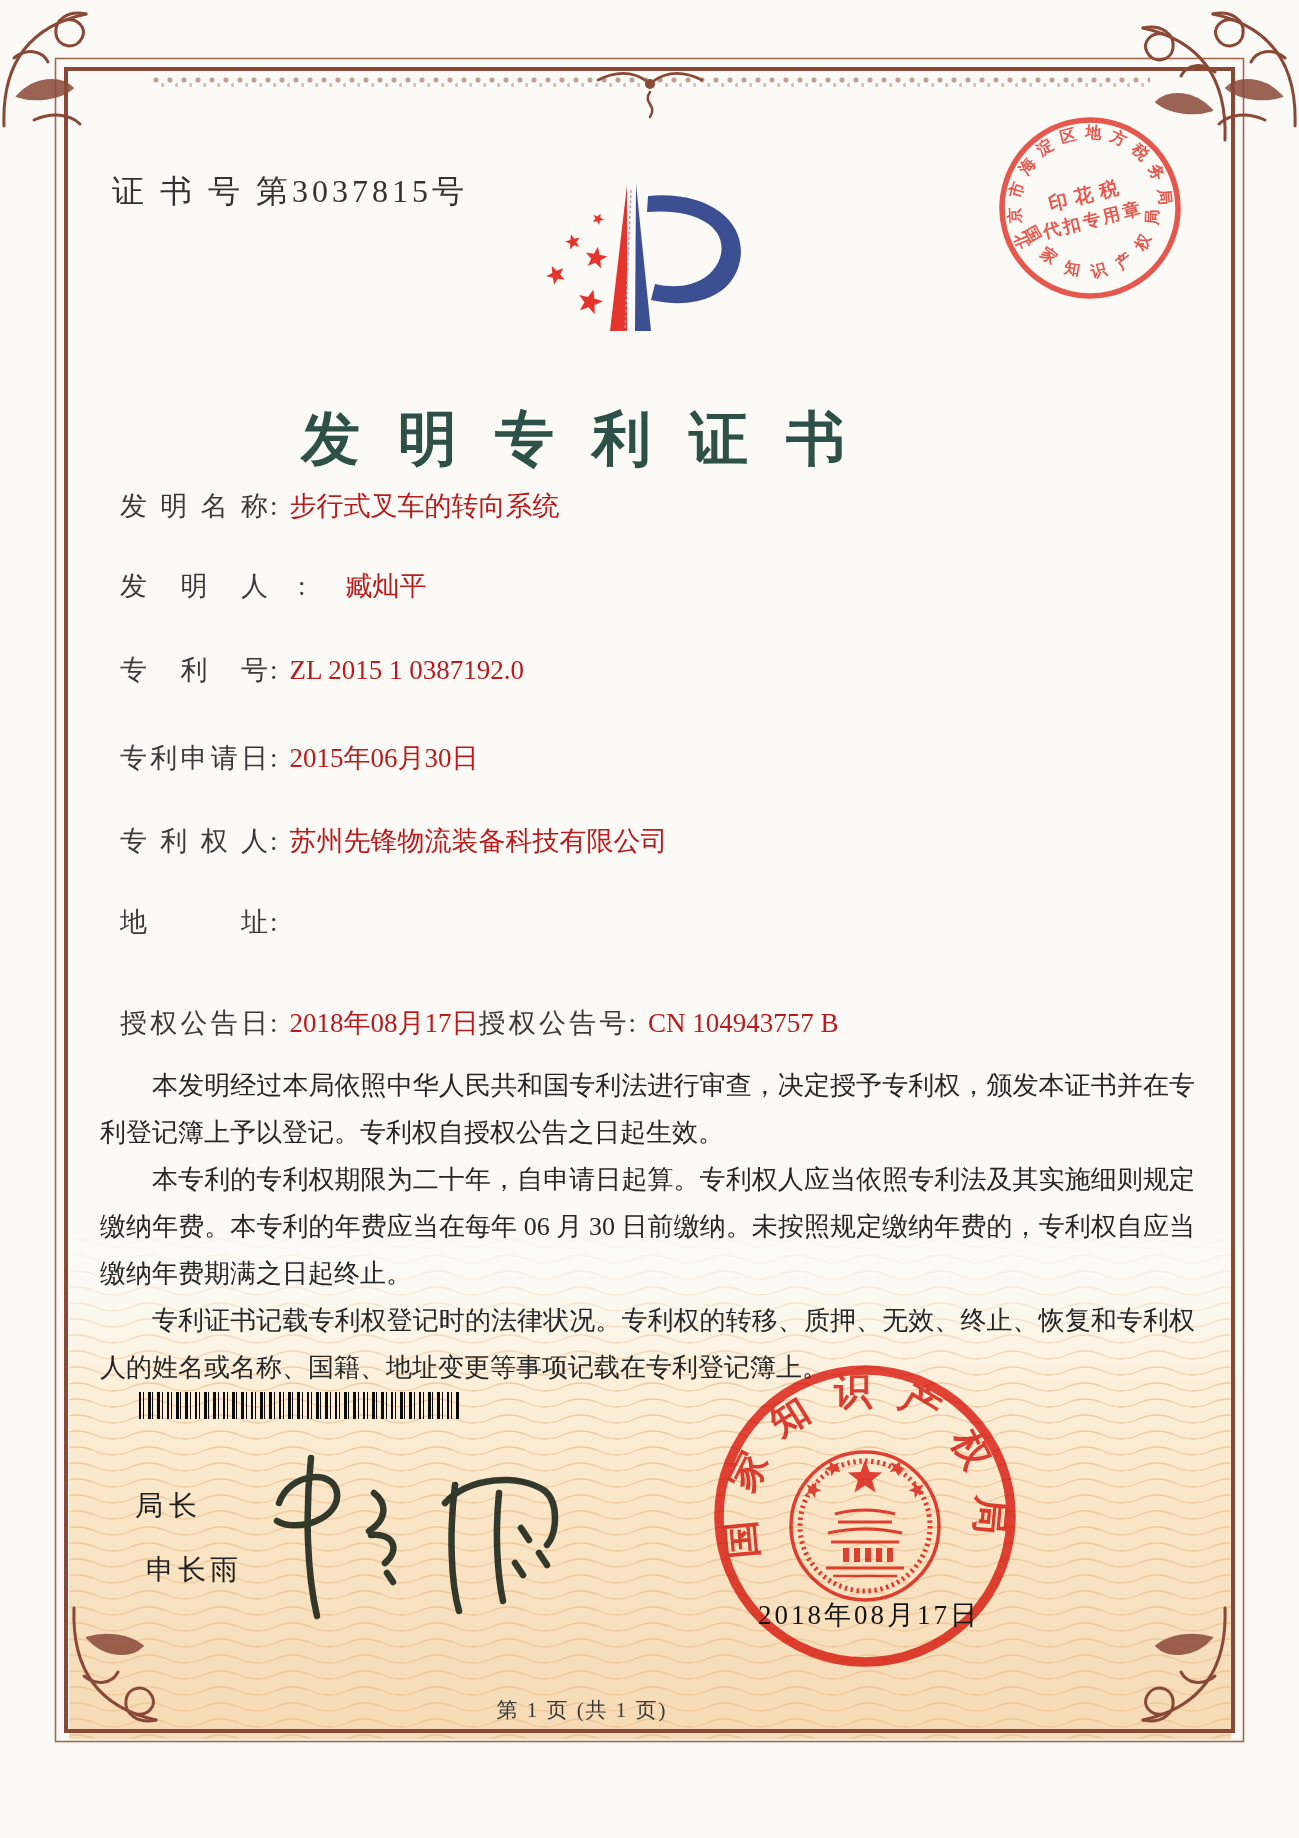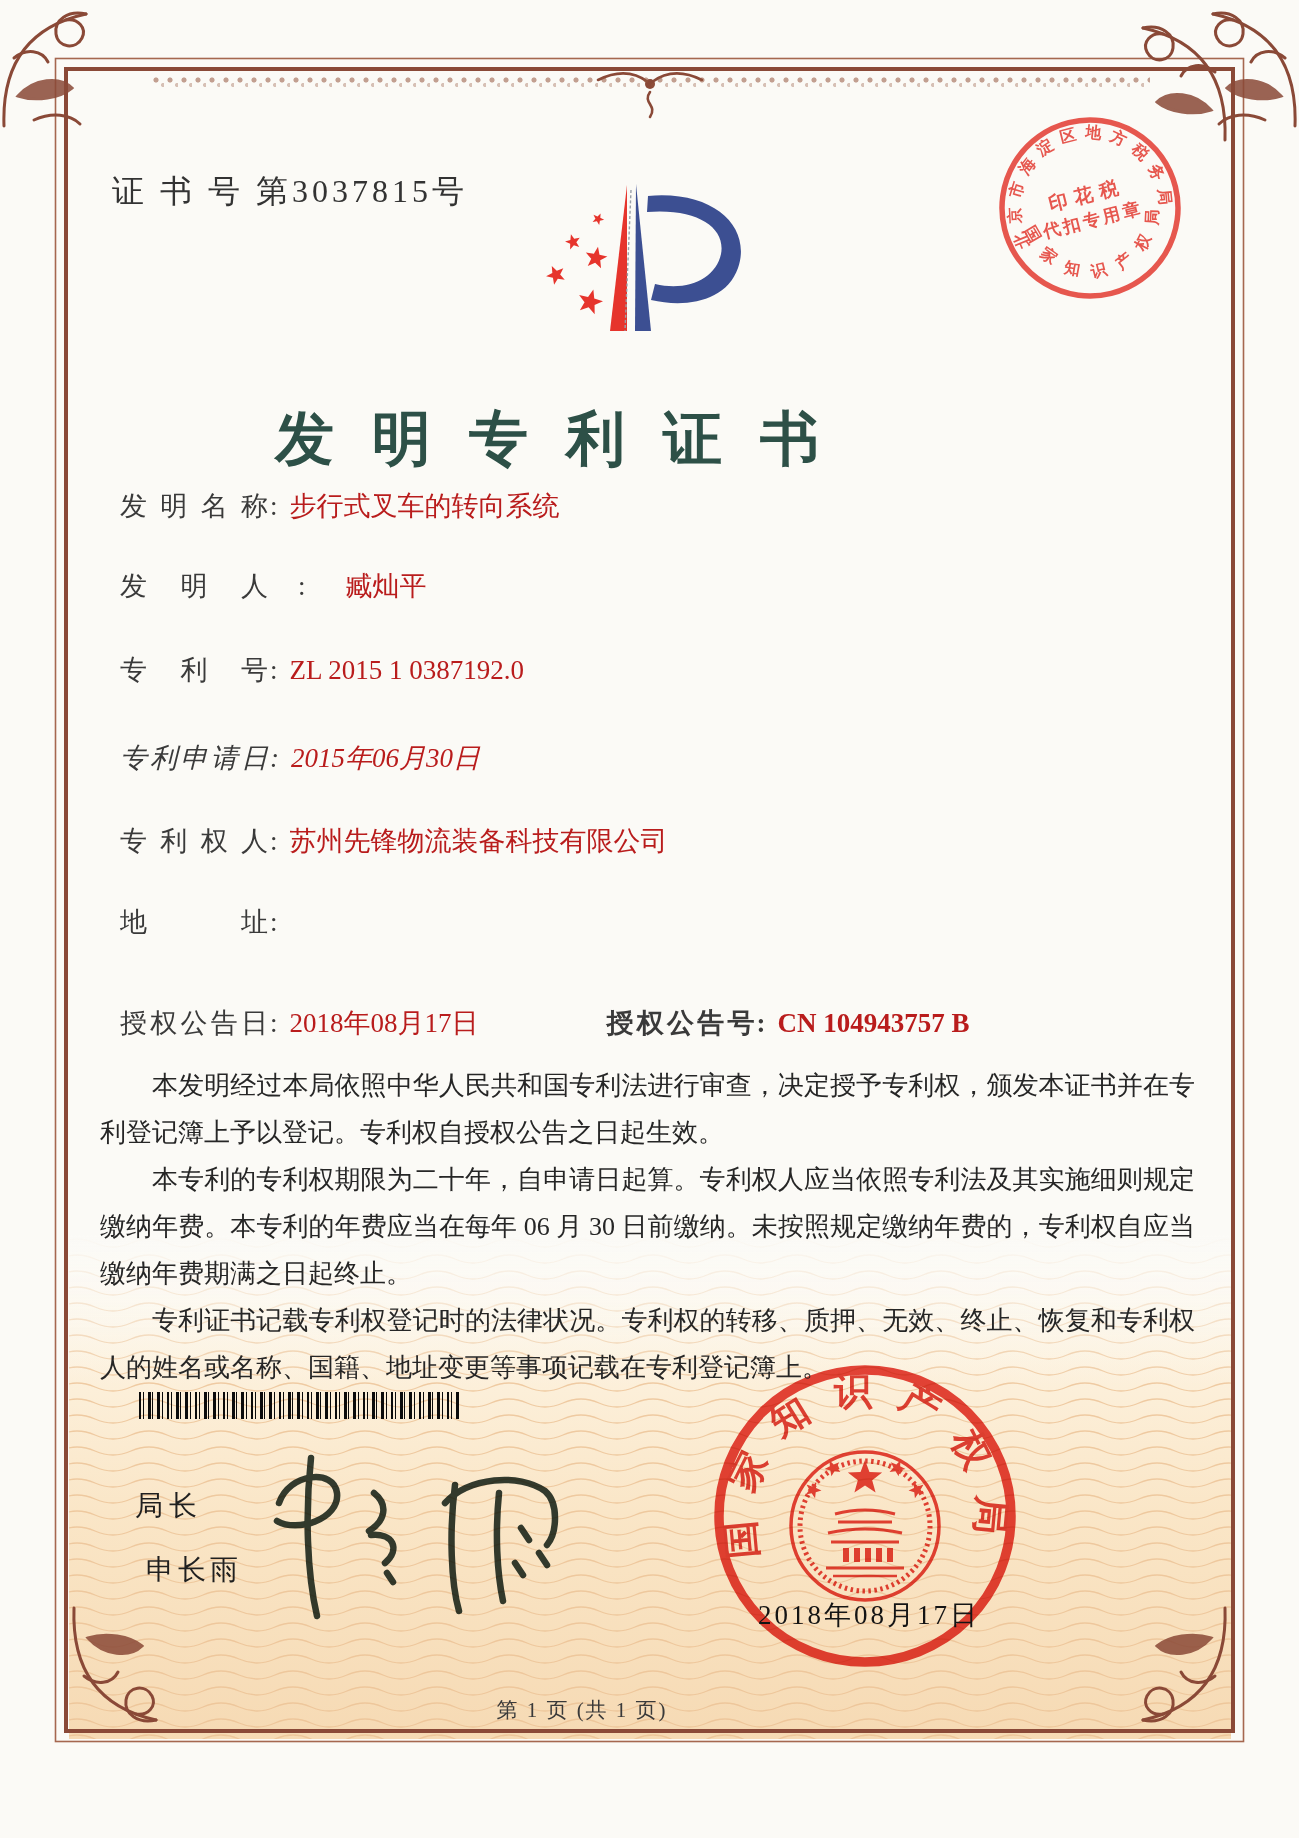--- a/index.html
+++ b/index.html
@@ -15,31 +15,31 @@
     background-image:radial-gradient(circle at 6px 6px, rgba(148,84,60,.55) 2.1px, rgba(148,84,60,0) 3px),
                      radial-gradient(circle at 13px 11px, rgba(148,84,60,.35) 1.6px, rgba(148,84,60,0) 2.4px);
     background-size:14px 13px;
   }
   
   .cert-no{position:absolute;left:112px;top:170px;font-size:32px;letter-spacing:4px;color:#333;z-index:4;}
   .logo{position:absolute;left:520px;top:176px;z-index:4;}
   .tax-stamp{position:absolute;left:980px;top:98px;z-index:5;mix-blend-mode:multiply;}
   .title{
     position:absolute;left:0;top:400px;width:1100px;margin:0;text-align:center;
-    font-size:59px;font-weight:600;color:#2d5047;letter-spacing:38px;padding-left:16px;z-index:4;
+    font-size:59px;font-weight:600;color:#2d5047;letter-spacing:38px;padding-left:42px;z-index:4;
   }
   
   .row{position:absolute;left:120px;display:flex;align-items:flex-start;font-size:27px;line-height:39px;z-index:4;}
   .lb{display:inline-block;width:148px;text-align:justify;text-align-last:justify;color:#3a3a3a;flex:none;}
   .colon{margin-left:2px;color:#3a3a3a;flex:none;}
   .val{margin-left:12px;color:#b91c1c;}
-  .r1{top:487px;} .r2{top:567px;gap:28px;} .r3{top:651px;} .r4{top:739px;font-style:italic;}
+  .r1{top:487px;} .r2{top:567px;gap:28px;} .r3{top:651px;} .r4{top:739px;}
   .r5{top:822px;} .r6{top:903px;} .r7{top:1004px;}
   .r6 .val{width:690px;}
-  .row .pair2{display:flex;margin-left:128px;font-weight:bold;}
+  .row .pair2{display:flex;}
   
   .paras{position:absolute;left:100px;top:1062px;width:1095px;z-index:4;}
   .paras p{margin:0;text-indent:2em;font-size:26px;line-height:47px;text-align:justify;color:#262626;}
   
   .gsec{
     position:absolute;left:69px;top:1235px;width:1162px;height:504px;z-index:1;
     background:linear-gradient(180deg, rgba(251,250,246,0) 0%, #fdf3e1 20%, #fae6c7 55%, #f6dab4 100%);
   }
   .waves{position:absolute;left:0;top:0;}
   .fade{position:absolute;left:0;top:0;width:100%;height:150px;

